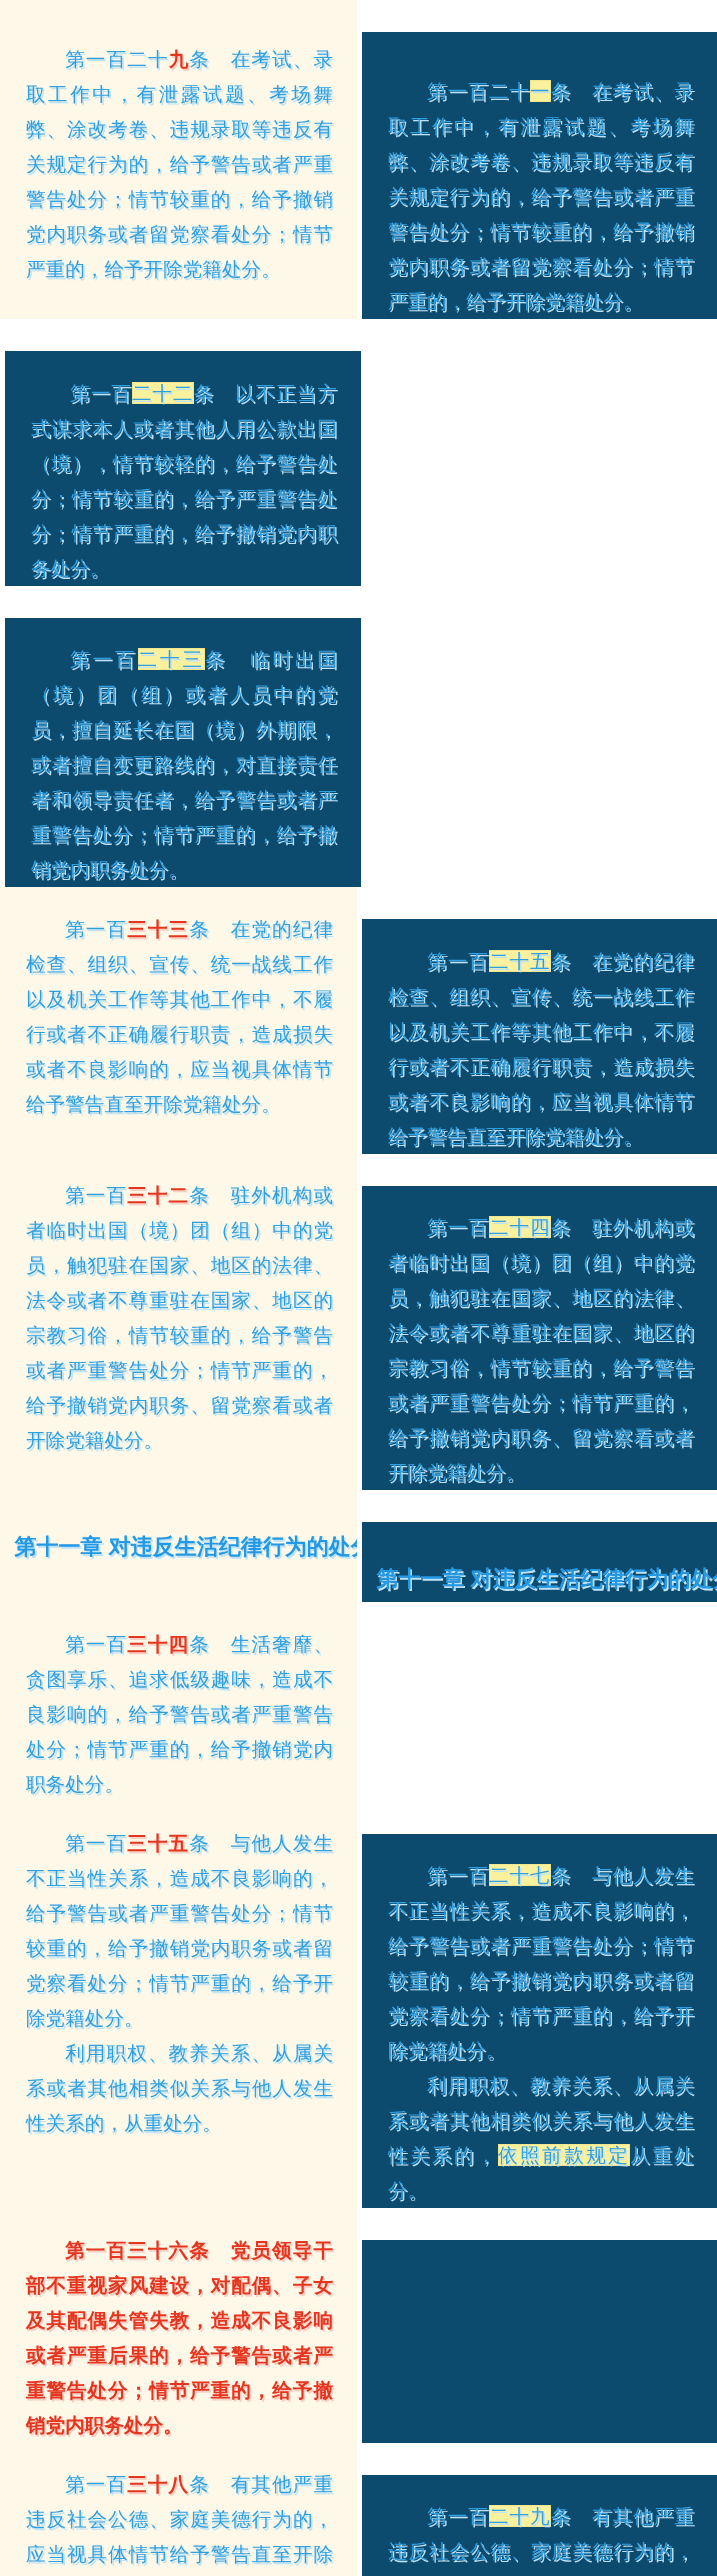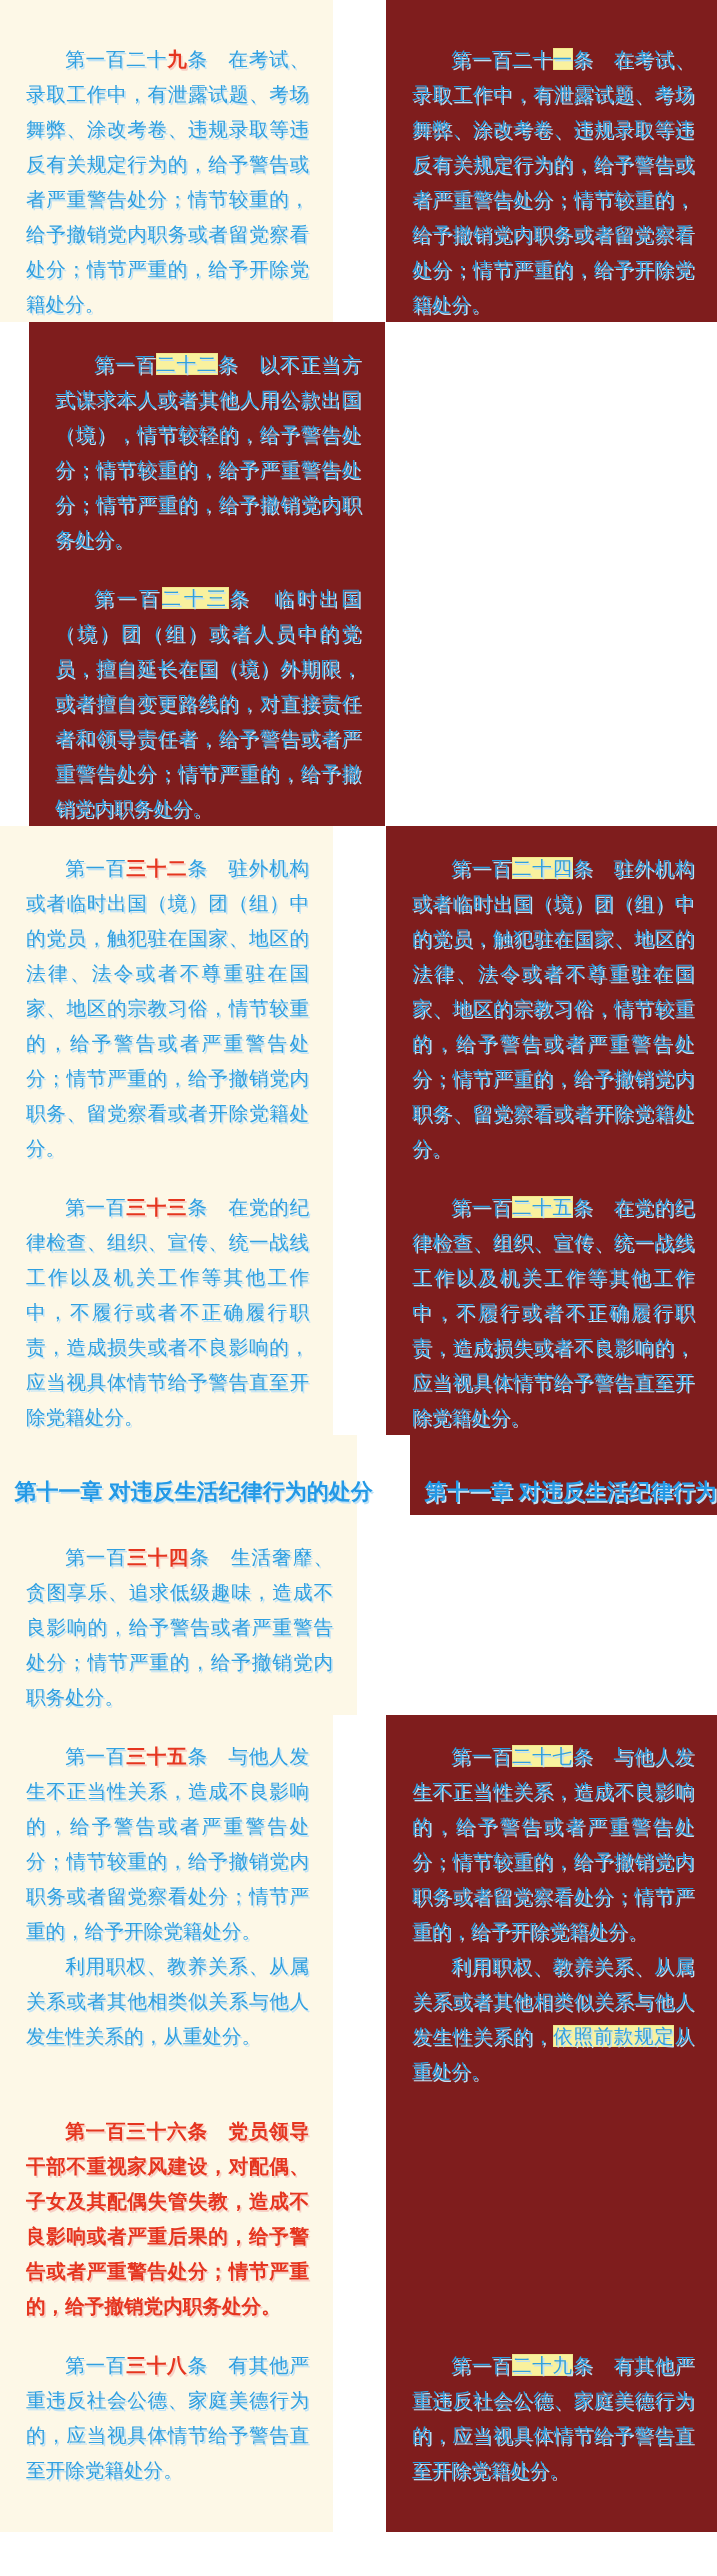--- a/index.html
+++ b/index.html
@@ -1,23 +1,23 @@
 <!DOCTYPE html>
 <html style="font-size:13px"><head>
 <meta charset="utf-8">
 <style>
   html,body{margin:0;padding:0;background:#ffffff;}
   body{width:718px;font-family:"Liberation Sans",sans-serif;}
   .doc{width:718px;}
-  .row{display:flex;align-items:stretch;gap:24px;}
+  .row{display:flex;align-items:stretch;}
   .cell{box-sizing:border-box;font-size:19.6px;line-height:35px;color:#2f9fe0;
         text-align:justify;padding:24.5px 24px 0 26px;}
   .cell.left{width:357px;background:#fdf8e7;}
   .gutter{width:4.9px;background:#ffffff;flex:none;}
-  .cell.right{width:356px;background:#7f1d1d;}
+  .cell.right{width:356px;background:#0c4a6e;margin-top:32px;}
   .row:first-child .cell{padding-top:42px;}
   .row:last-child .cell{padding-bottom:44px;}
   .cell.chapter{padding-top:36px;padding-bottom:3.3px;}
   .para{margin:0;text-indent:2em;text-shadow:1.6px 1.6px 0 #bfe2f6;}
   .seg-r{color:#e5351f;font-weight:bold;text-shadow:1.6px 1.6px 0 #f7d0c6;}
   .seg-h{background:#f9f19e;box-shadow:inset 0 0 0 0.8px #efe387;}
   h2.chapter-title{margin:0 0 0 -11.4px;font-size:22px;line-height:41px;font-weight:bold;
      color:#2399e6;text-shadow:1.6px 1.6px 0 #bfe2f6;white-space:nowrap;text-indent:0;}
 </style>
 </head>
@@ -41,34 +41,34 @@
         </div>
       </div>
       <div class="row">
         <div class="gutter"></div>
         <div class="cell right">
           <p class="para"><span class="seg-b">第一百</span><span class="seg-h">二十三</span><span class="seg-b">条</span><span class="seg-b">　</span><span class="seg-b">临时出国（境）团（组）或者人员中的党员，擅自延长在国（境）外期限，或者擅自变更路线的，对直接责任者和领导责任者，给予警告或者严重警告处分；情节严重的，给予撤销党内职务处分。</span></p>
         </div>
       </div>
       <div class="row">
         <div class="cell left">
+          <p class="para"><span class="seg-b">第一百</span><span class="seg-r">三十三</span><span class="seg-b">条</span><span class="seg-b">　</span><span class="seg-b">在党的纪律检查、组织、宣传、统一战线工作以及机关工作等其他工作中，不履行或者不正确履行职责，造成损失或者不良影响的，应当视具体情节给予警告直至开除党籍处分。</span></p>
+        </div>
+        <div class="gutter"></div>
+        <div class="cell right">
+          <p class="para"><span class="seg-b">第一百</span><span class="seg-h">二十五</span><span class="seg-b">条</span><span class="seg-b">　</span><span class="seg-b">在党的纪律检查、组织、宣传、统一战线工作以及机关工作等其他工作中，不履行或者不正确履行职责，造成损失或者不良影响的，应当视具体情节给予警告直至开除党籍处分。</span></p>
+        </div>
+      </div>
+      <div class="row">
+        <div class="cell left">
           <p class="para"><span class="seg-b">第一百</span><span class="seg-r">三十二</span><span class="seg-b">条</span><span class="seg-b">　</span><span class="seg-b">驻外机构或者临时出国（境）团（组）中的党员，触犯驻在国家、地区的法律、法令或者不尊重驻在国家、地区的宗教习俗，情节较重的，给予警告或者严重警告处分；情节严重的，给予撤销党内职务、留党察看或者开除党籍处分。</span></p>
         </div>
         <div class="gutter"></div>
         <div class="cell right">
           <p class="para"><span class="seg-b">第一百</span><span class="seg-h">二十四</span><span class="seg-b">条</span><span class="seg-b">　</span><span class="seg-b">驻外机构或者临时出国（境）团（组）中的党员，触犯驻在国家、地区的法律、法令或者不尊重驻在国家、地区的宗教习俗，情节较重的，给予警告或者严重警告处分；情节严重的，给予撤销党内职务、留党察看或者开除党籍处分。</span></p>
-        </div>
-      </div>
-      <div class="row">
-        <div class="cell left">
-          <p class="para"><span class="seg-b">第一百</span><span class="seg-r">三十三</span><span class="seg-b">条</span><span class="seg-b">　</span><span class="seg-b">在党的纪律检查、组织、宣传、统一战线工作以及机关工作等其他工作中，不履行或者不正确履行职责，造成损失或者不良影响的，应当视具体情节给予警告直至开除党籍处分。</span></p>
-        </div>
-        <div class="gutter"></div>
-        <div class="cell right">
-          <p class="para"><span class="seg-b">第一百</span><span class="seg-h">二十五</span><span class="seg-b">条</span><span class="seg-b">　</span><span class="seg-b">在党的纪律检查、组织、宣传、统一战线工作以及机关工作等其他工作中，不履行或者不正确履行职责，造成损失或者不良影响的，应当视具体情节给予警告直至开除党籍处分。</span></p>
         </div>
       </div>
       <div class="row">
         <div class="cell left chapter">
           <h2 class="chapter-title">第十一章  对违反生活纪律行为的处分</h2>
         </div>
         <div class="gutter"></div>
         <div class="cell right chapter">
           <h2 class="chapter-title">第十一章  对违反生活纪律行为的处分</h2>
         </div>

